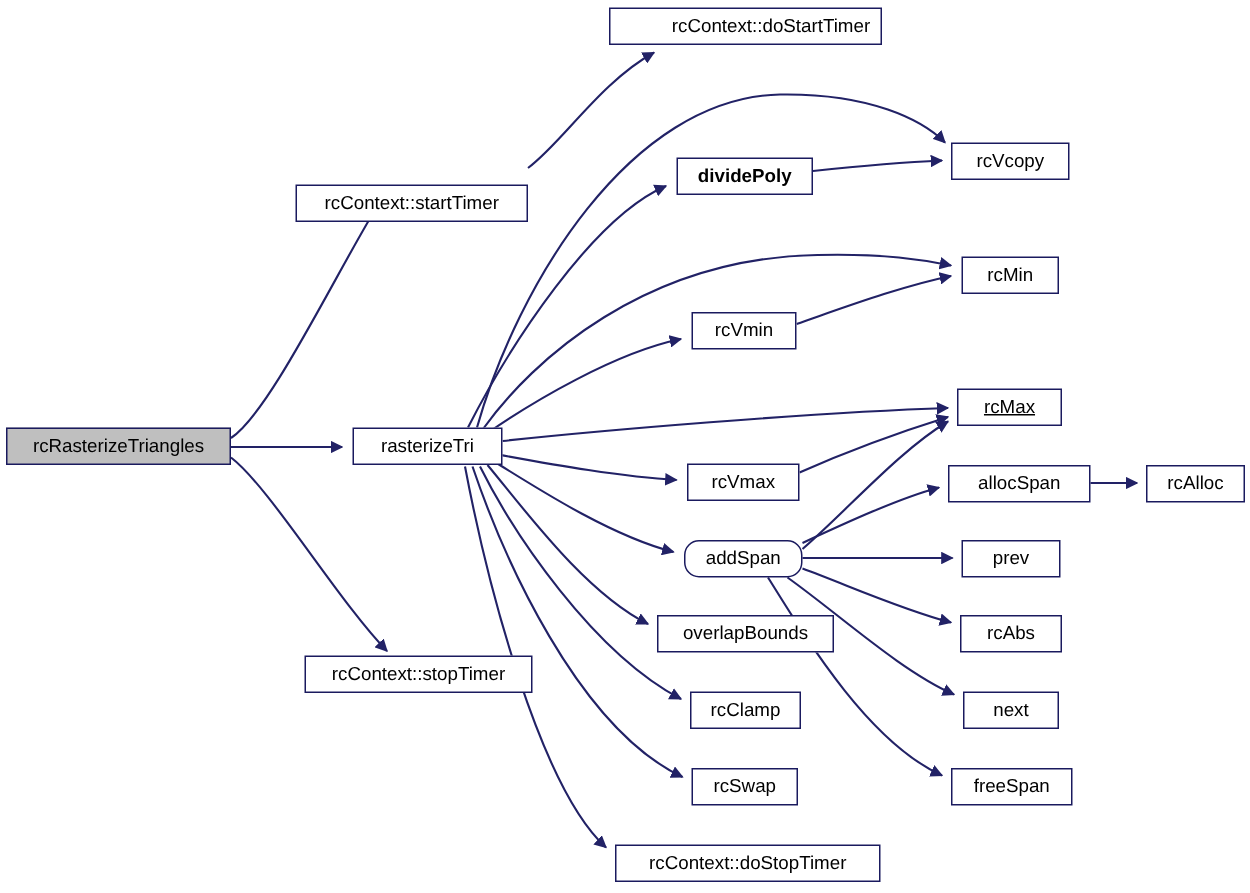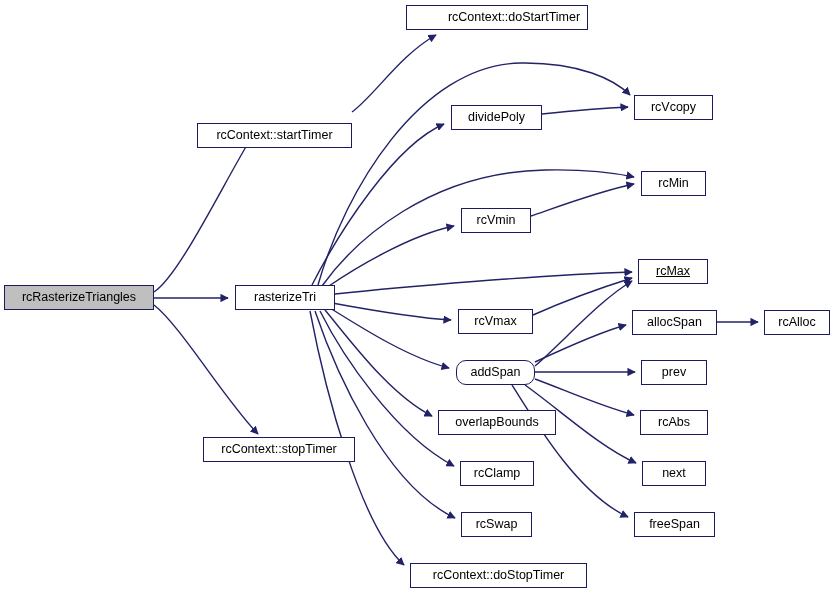--- a/index.html
+++ b/index.html
@@ -114,21 +114,21 @@
   </div>
   <div class="node" style="left:235px; top:285px; width:100px; height:25px;">
     <span>rasterizeTri</span>
   </div>
   <div class="node" style="left:203px; top:437px; width:152px; height:25px;">
     <span>rcContext::stopTimer</span>
   </div>
   <div class="node" style="left:406px; top:5px; width:182px; height:25px;padding-left:40px;">
     <span>rcContext::doStartTimer</span>
   </div>
-  <div class="node" style="left:451px; top:105px; width:91px; height:25px;">
+  <div class="node" style="left:451px; top:105px; width:91px; height:25px;font-weight:bold;">
     <span>dividePoly</span>
   </div>
   <div class="node" style="left:461px; top:208px; width:70px; height:25px;">
     <span>rcVmin</span>
   </div>
   <div class="node" style="left:458px; top:309px; width:75px; height:25px;">
     <span>rcVmax</span>
   </div>
   <div class="node" style="left:456px; top:360px; width:79px; height:25px;border-radius:10px;">
     <span>addSpan</span>
@@ -147,21 +147,21 @@
   </div>
   <div class="node" style="left:634px; top:95px; width:79px; height:25px;">
     <span>rcVcopy</span>
   </div>
   <div class="node" style="left:641px; top:171px; width:65px; height:25px;">
     <span>rcMin</span>
   </div>
   <div class="node" style="left:638px; top:259px; width:70px; height:25px;text-decoration:underline;">
     <span>rcMax</span>
   </div>
-  <div class="node" style="left:632px; top:310px; width:85px; height:25px;justify-content:center;">
+  <div class="node" style="left:632px; top:310px; width:95px; height:25px;justify-content:center;">
     <span>allocSpan</span>
   </div>
   <div class="node" style="left:641px; top:360px; width:66px; height:25px;">
     <span>prev</span>
   </div>
   <div class="node" style="left:640px; top:410px; width:68px; height:25px;">
     <span>rcAbs</span>
   </div>
   <div class="node" style="left:642px; top:461px; width:64px; height:25px;">
     <span>next</span>

